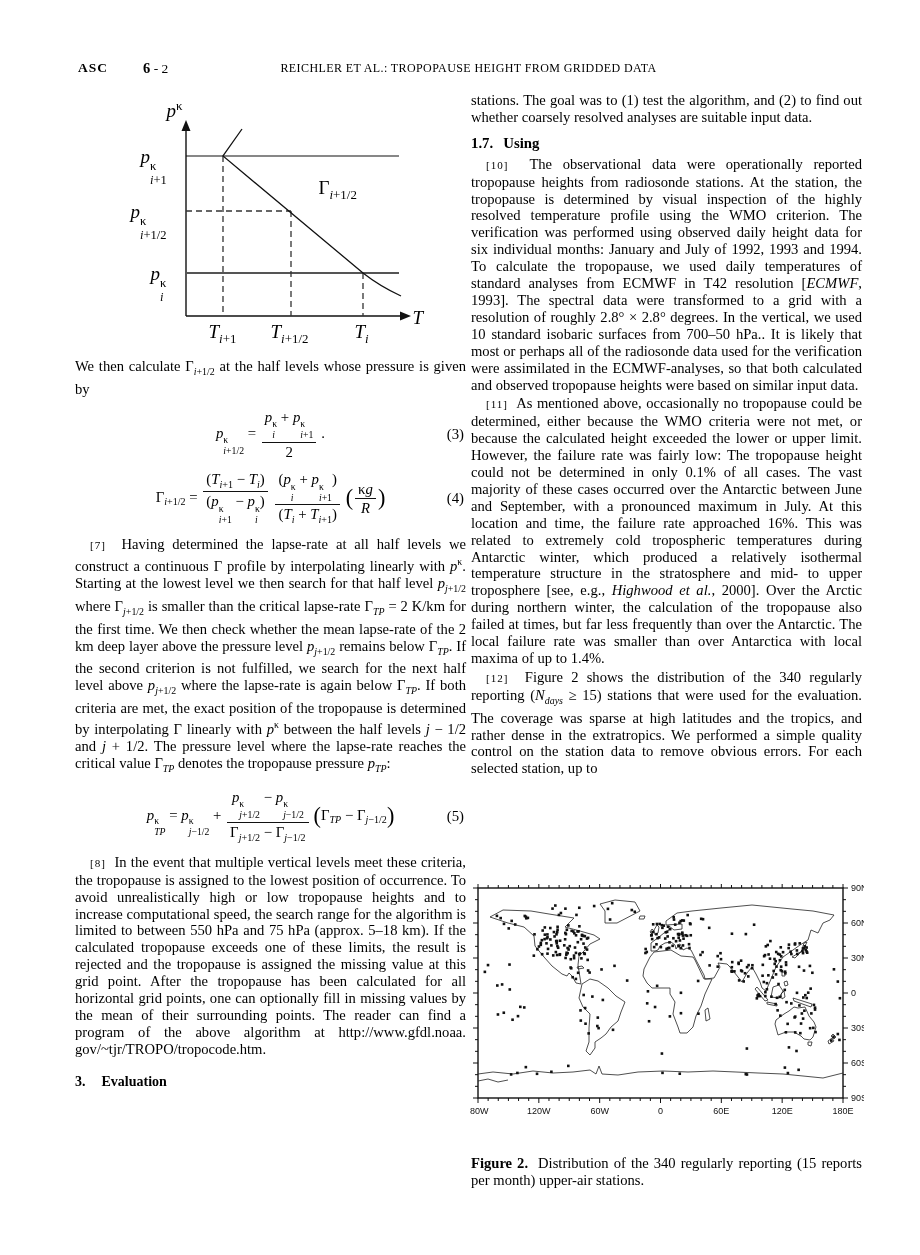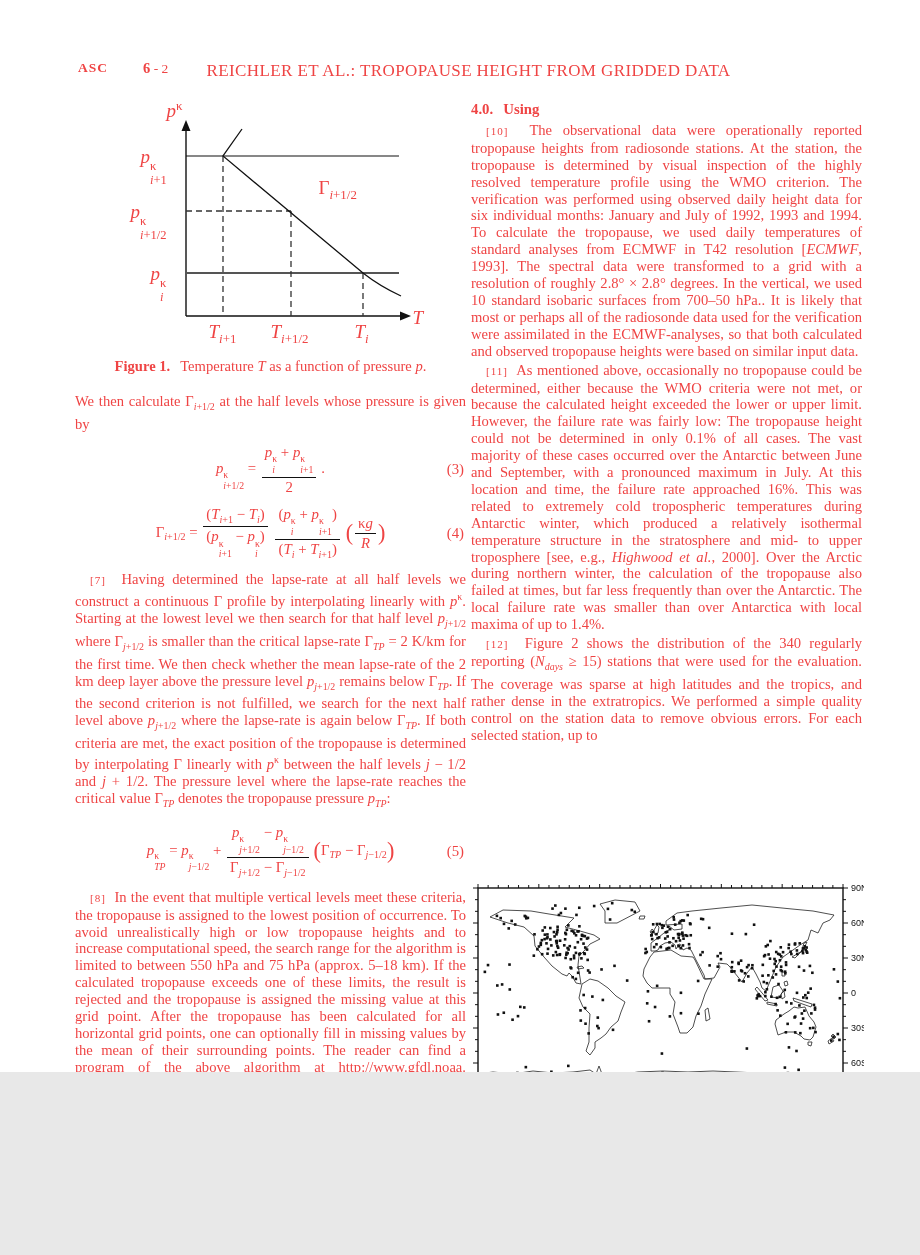--- a/index.html
+++ b/index.html
@@ -1,24 +1,24 @@
 <!DOCTYPE html>
 <html><head>
 <meta charset="utf-8">
 <style>
   html,body{margin:0;padding:0;background:#e8e8e8;}
-  .page{position:relative;width:920px;height:1072px;background:#ffffff;margin:0 auto;
-        font-family:"Liberation Serif","DejaVu Serif",serif;color:#ef4444;overflow:hidden;}
+  .page{position:relative;width:920px;height:1255px;background:#ffffff;margin:0 auto;
+        font-family:"Liberation Serif","DejaVu Serif",serif;color:#000000;overflow:hidden;}
   
   .hdr{position:absolute;top:60px;left:75px;width:787px;height:20px;font-size:13.5px;}
   .hdr .jid{position:absolute;left:3px;top:0;font-weight:bold;letter-spacing:1px;}
   .hdr .pno{position:absolute;left:68px;top:0;text-align:center;}
   .hdr .pno b{font-size:14.5px;}
   .hdr .rtitle{position:absolute;left:110px;right:110px;top:1px;text-align:center;
-               font-size:17px;letter-spacing:0.4px;white-space:nowrap;}
+               font-size:12px;letter-spacing:0.4px;white-space:nowrap;}
   
   .col{position:absolute;top:92px;width:391px;font-size:14.6px;line-height:16.9px;text-align:justify;}
   .col.left{left:75px;}
   .col.right{left:471px;}
   p.body{margin:0 0 2px 0;}
   p.body.indent{text-indent:15px;}
   .pnum{font-size:0.76em;letter-spacing:1px;}
   .h-sec{font-weight:bold;font-size:14px;margin:16px 0 9px 0;text-align:left;}
   .h-sec .lab{margin-right:16px;}
   .h-sub{font-weight:bold;font-size:14.8px;margin:9px 0 4px 0;text-align:left;}
@@ -93,23 +93,20 @@
           </span></span>
       <span class="f1lab" style="left:50px;top:166px;"><i>p</i><span class="ss">
             <span class="t">κ</span>
             <span class="b"><i>i</i></span>
           </span></span>
       <span class="f1lab" style="left:218px;top:80px;">Γ<sub><i>i</i>+1/2</sub></span>
       <span class="f1lab" style="left:108px;top:224px;"><i>T</i><sub><i>i</i>+1</sub></span>
       <span class="f1lab" style="left:170px;top:224px;"><i>T</i><sub><i>i</i>+1/2</sub></span>
       <span class="f1lab" style="left:254px;top:224px;"><i>T</i><sub><i>i</i></sub></span>
     </div>
-    <p class="figcap" style="text-align:center;">
-      <span class="cl">Figure 1.</span><span>Temperature <i>T</i> as a function of pressure <i>p</i>.</span>
-    </p>
 
     <p class="body">We then calculate Γ<sub><i>i</i>+1/2</sub> at the half levels whose pressure is given by</p>
 
     <div class="equation">
       <span class="eqbody"><i>p</i><span class="ss">
             <span class="t">κ</span>
             <span class="b"><i>i</i>+1/2</span>
           </span> = <span class="frac">
             <span class="num"><i>p</i><span class="ss">
                 <span class="t">κ</span>
@@ -174,23 +171,24 @@
 
     <p class="body indent"><span class="pnum">[8]</span>&nbsp; In the event that multiple vertical levels meet these criteria, the tropopause is assigned to the lowest position of occurrence. To avoid unrealistically high or low tropopause heights and to increase computational speed, the search range for the algorithm is limited to between 550 hPa and 75 hPa (approx. 5–18 km). If the calculated tropopause exceeds one of these limits, the result is rejected and the tropopause is assigned the missing value at this grid point. After the tropopause has been calculated for all horizontal grid points, one can optionally fill in missing values by the mean of their surrounding points. The reader can find a program of the above algorithm at http://www.gfdl.noaa. gov/~tjr/TROPO/tropocode.htm.</p>
 
     <div class="h-sec">
       <span class="lab">3.</span><span>Evaluation</span>
     </div>
 
   </div>
 
   <div class="col right">
+    <p class="body">stations. The goal was to (1) test the algorithm, and (2) to find out whether coarsely resolved analyses are suitable input data.</p>
 
     <div class="h-sub">
-      <span class="lab">4.0.</span><span>Using</span>
+      <span class="lab">1.7.</span><span>Using</span>
     </div>
 
     <p class="body indent"><span class="pnum">[10]</span>&nbsp; The observational data were operationally reported tropopause heights from radiosonde stations. At the station, the tropopause is determined by visual inspection of the highly resolved temperature profile using the WMO criterion. The verification was performed using observed daily height data for six individual months: January and July of 1992, 1993 and 1994. To calculate the tropopause, we used daily temperatures of standard analyses from ECMWF in T42 resolution [<i>ECMWF</i>, 1993]. The spectral data were transformed to a grid with a resolution of roughly 2.8° × 2.8° degrees. In the vertical, we used 10 standard isobaric surfaces from 700–50 hPa.. It is likely that most or perhaps all of the radiosonde data used for the verification were assimilated in the ECMWF-analyses, so that both calculated and observed tropopause heights were based on similar input data.</p>
     <p class="body indent"><span class="pnum">[11]</span>&nbsp; As mentioned above, occasionally no tropopause could be determined, either because the WMO criteria were not met, or because the calculated height exceeded the lower or upper limit. However, the failure rate was fairly low: The tropopause height could not be determined in only 0.1% of all cases. The vast majority of these cases occurred over the Antarctic between June and September, with a pronounced maximum in July. At this location and time, the failure rate approached 16%. This was related to extremely cold tropospheric temperatures during Antarctic winter, which produced a relatively isothermal temperature structure in the stratosphere and mid- to upper troposphere [see, e.g., <i>Highwood et al.</i>, 2000]. Over the Arctic during northern winter, the calculation of the tropopause also failed at times, but far less frequently than over the Antarctic. The local failure rate was smaller than over Antarctica with local maxima of up to 1.4%.</p>
     <p class="body indent"><span class="pnum">[12]</span>&nbsp; Figure 2 shows the distribution of the 340 regularly reporting (<i>N<sub>days</sub></i> ≥ 15) stations that were used for the evaluation. The coverage was sparse at high latitudes and the tropics, and rather dense in the extratropics. We performed a simple quality control on the station data to remove obvious errors. For each selected station, up to</p>
   </div>
 
   <div class="fig2">
     <svg id="map-svg" width="394" height="244" viewBox="0 0 394 244">
         <g transform="translate(8,4)">
@@ -699,14 +697,17 @@
         <text x="381" y="217" font-size="9" font-family="&quot;Liberation Sans&quot;,&quot;DejaVu Sans&quot;,sans-serif" fill="#111">90S</text>
         <text x="0" y="230" font-size="9" font-family="&quot;Liberation Sans&quot;,&quot;DejaVu Sans&quot;,sans-serif" fill="#111" text-anchor="start">80W</text>
         <text x="68.83333333333334" y="230" font-size="9" font-family="&quot;Liberation Sans&quot;,&quot;DejaVu Sans&quot;,sans-serif" fill="#111" text-anchor="middle">120W</text>
         <text x="129.66666666666669" y="230" font-size="9" font-family="&quot;Liberation Sans&quot;,&quot;DejaVu Sans&quot;,sans-serif" fill="#111" text-anchor="middle">60W</text>
         <text x="190.5" y="230" font-size="9" font-family="&quot;Liberation Sans&quot;,&quot;DejaVu Sans&quot;,sans-serif" fill="#111" text-anchor="middle">0</text>
         <text x="251.33333333333334" y="230" font-size="9" font-family="&quot;Liberation Sans&quot;,&quot;DejaVu Sans&quot;,sans-serif" fill="#111" text-anchor="middle">60E</text>
         <text x="312.1666666666667" y="230" font-size="9" font-family="&quot;Liberation Sans&quot;,&quot;DejaVu Sans&quot;,sans-serif" fill="#111" text-anchor="middle">120E</text>
         <text x="373" y="230" font-size="9" font-family="&quot;Liberation Sans&quot;,&quot;DejaVu Sans&quot;,sans-serif" fill="#111" text-anchor="middle">180E</text>
       </svg>
   </div>
+  <p class="fig2cap">
+    <span class="cl">Figure 2.</span><span>Distribution of the 340 regularly reporting (15 reports per month) upper-air stations.</span>
+  </p>
 
 </div>
 
 </body></html>

